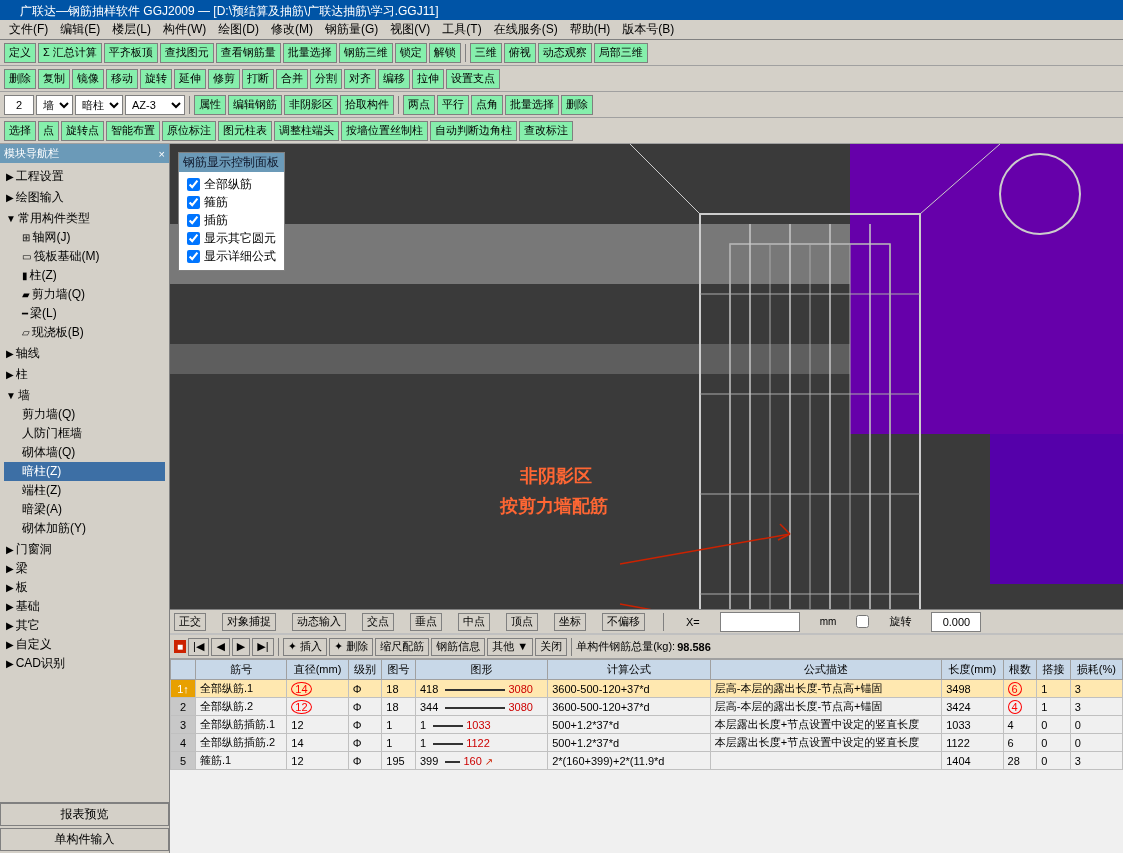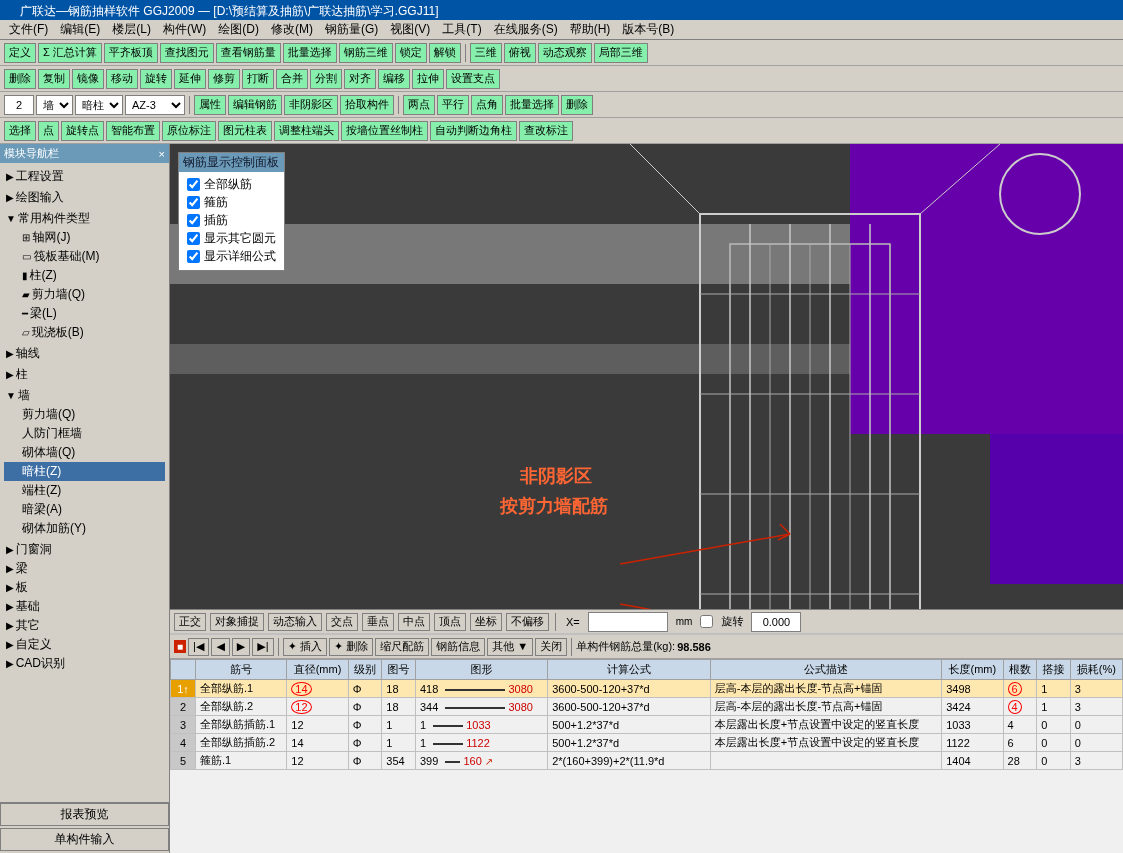--- a/index.html
+++ b/index.html
@@ -38,21 +38,21 @@
     
     #control-panel { position: absolute; left: 8px; top: 8px; background: white; border: 1px solid #808080; padding: 4px 8px; font-size: 12px; z-index: 10; }
     #control-panel-title { background: #6b9ab8; color: #0f172a; padding: 1px 4px; margin: -4px -8px 4px; font-size: 12px; }
     .control-item { display: flex; align-items: center; gap: 4px; margin: 1px 0; }
     .control-item input[type=checkbox] { margin: 0; }
     
     
     .annotation { position: absolute; color: #ff6633; font-size: 18px; font-weight: bold; }
     
     
-    #status-bar { background: #d4d0c8; height: 24px; display: flex; align-items: center; padding: 0 4px; border-top: 1px solid #808080; gap: 4px; font-size: 11px; }
+    #status-bar { background: #d4d0c8; height: 24px; display: flex; align-items: center; padding: 0 4px; border-top: 1px solid #808080; gap: 16px; font-size: 11px; }
     .status-item { padding: 0 4px; white-space: nowrap; }
     .status-btn { background: #d4d0c8; border: 1px solid #808080; padding: 1px 4px; font-size: 11px; cursor: pointer; height: 18px; display: flex; align-items: center; }
     
     
     #rebar-panel { height: 220px; background: #f0f0f0; border-top: 2px solid #c0c0c0; display: flex; flex-direction: column; flex-shrink: 0; }
     #rebar-toolbar { background: #d4d0c8; height: 24px; display: flex; align-items: center; padding: 0 4px; gap: 2px; border-bottom: 1px solid #a0a0a0; }
     .rebar-btn { background: #d4d0c8; border: 1px solid #808080; padding: 1px 4px; font-size: 11px; cursor: pointer; height: 18px; display: flex; align-items: center; gap: 2px; white-space: nowrap; }
     
     
     #rebar-table-container { flex: 1; overflow: auto; }
@@ -526,21 +526,21 @@
               <td>6</td>
               <td>0</td>
               <td>0</td>
             </tr>
 
             <tr>
               <td class="row-num" style="text-align:center;">5</td>
               <td>箍筋.1</td>
               <td>12</td>
               <td>Φ</td>
-              <td>354</td>
+              <td>195</td>
               <td>
                 <span>399</span>
                 <span style="display:inline-block; width:15px; border-bottom:2px solid #333; margin-left:4px; vertical-align:middle;"></span>
                 <span class="cell-red">160</span>
                 <span style="font-size:10px; color:#cc2200;">↗</span>
               </td>
               <td>2*(160+399)+2*(11.9*d</td>
               <td></td>
               <td>1404</td>
               <td>28</td>

